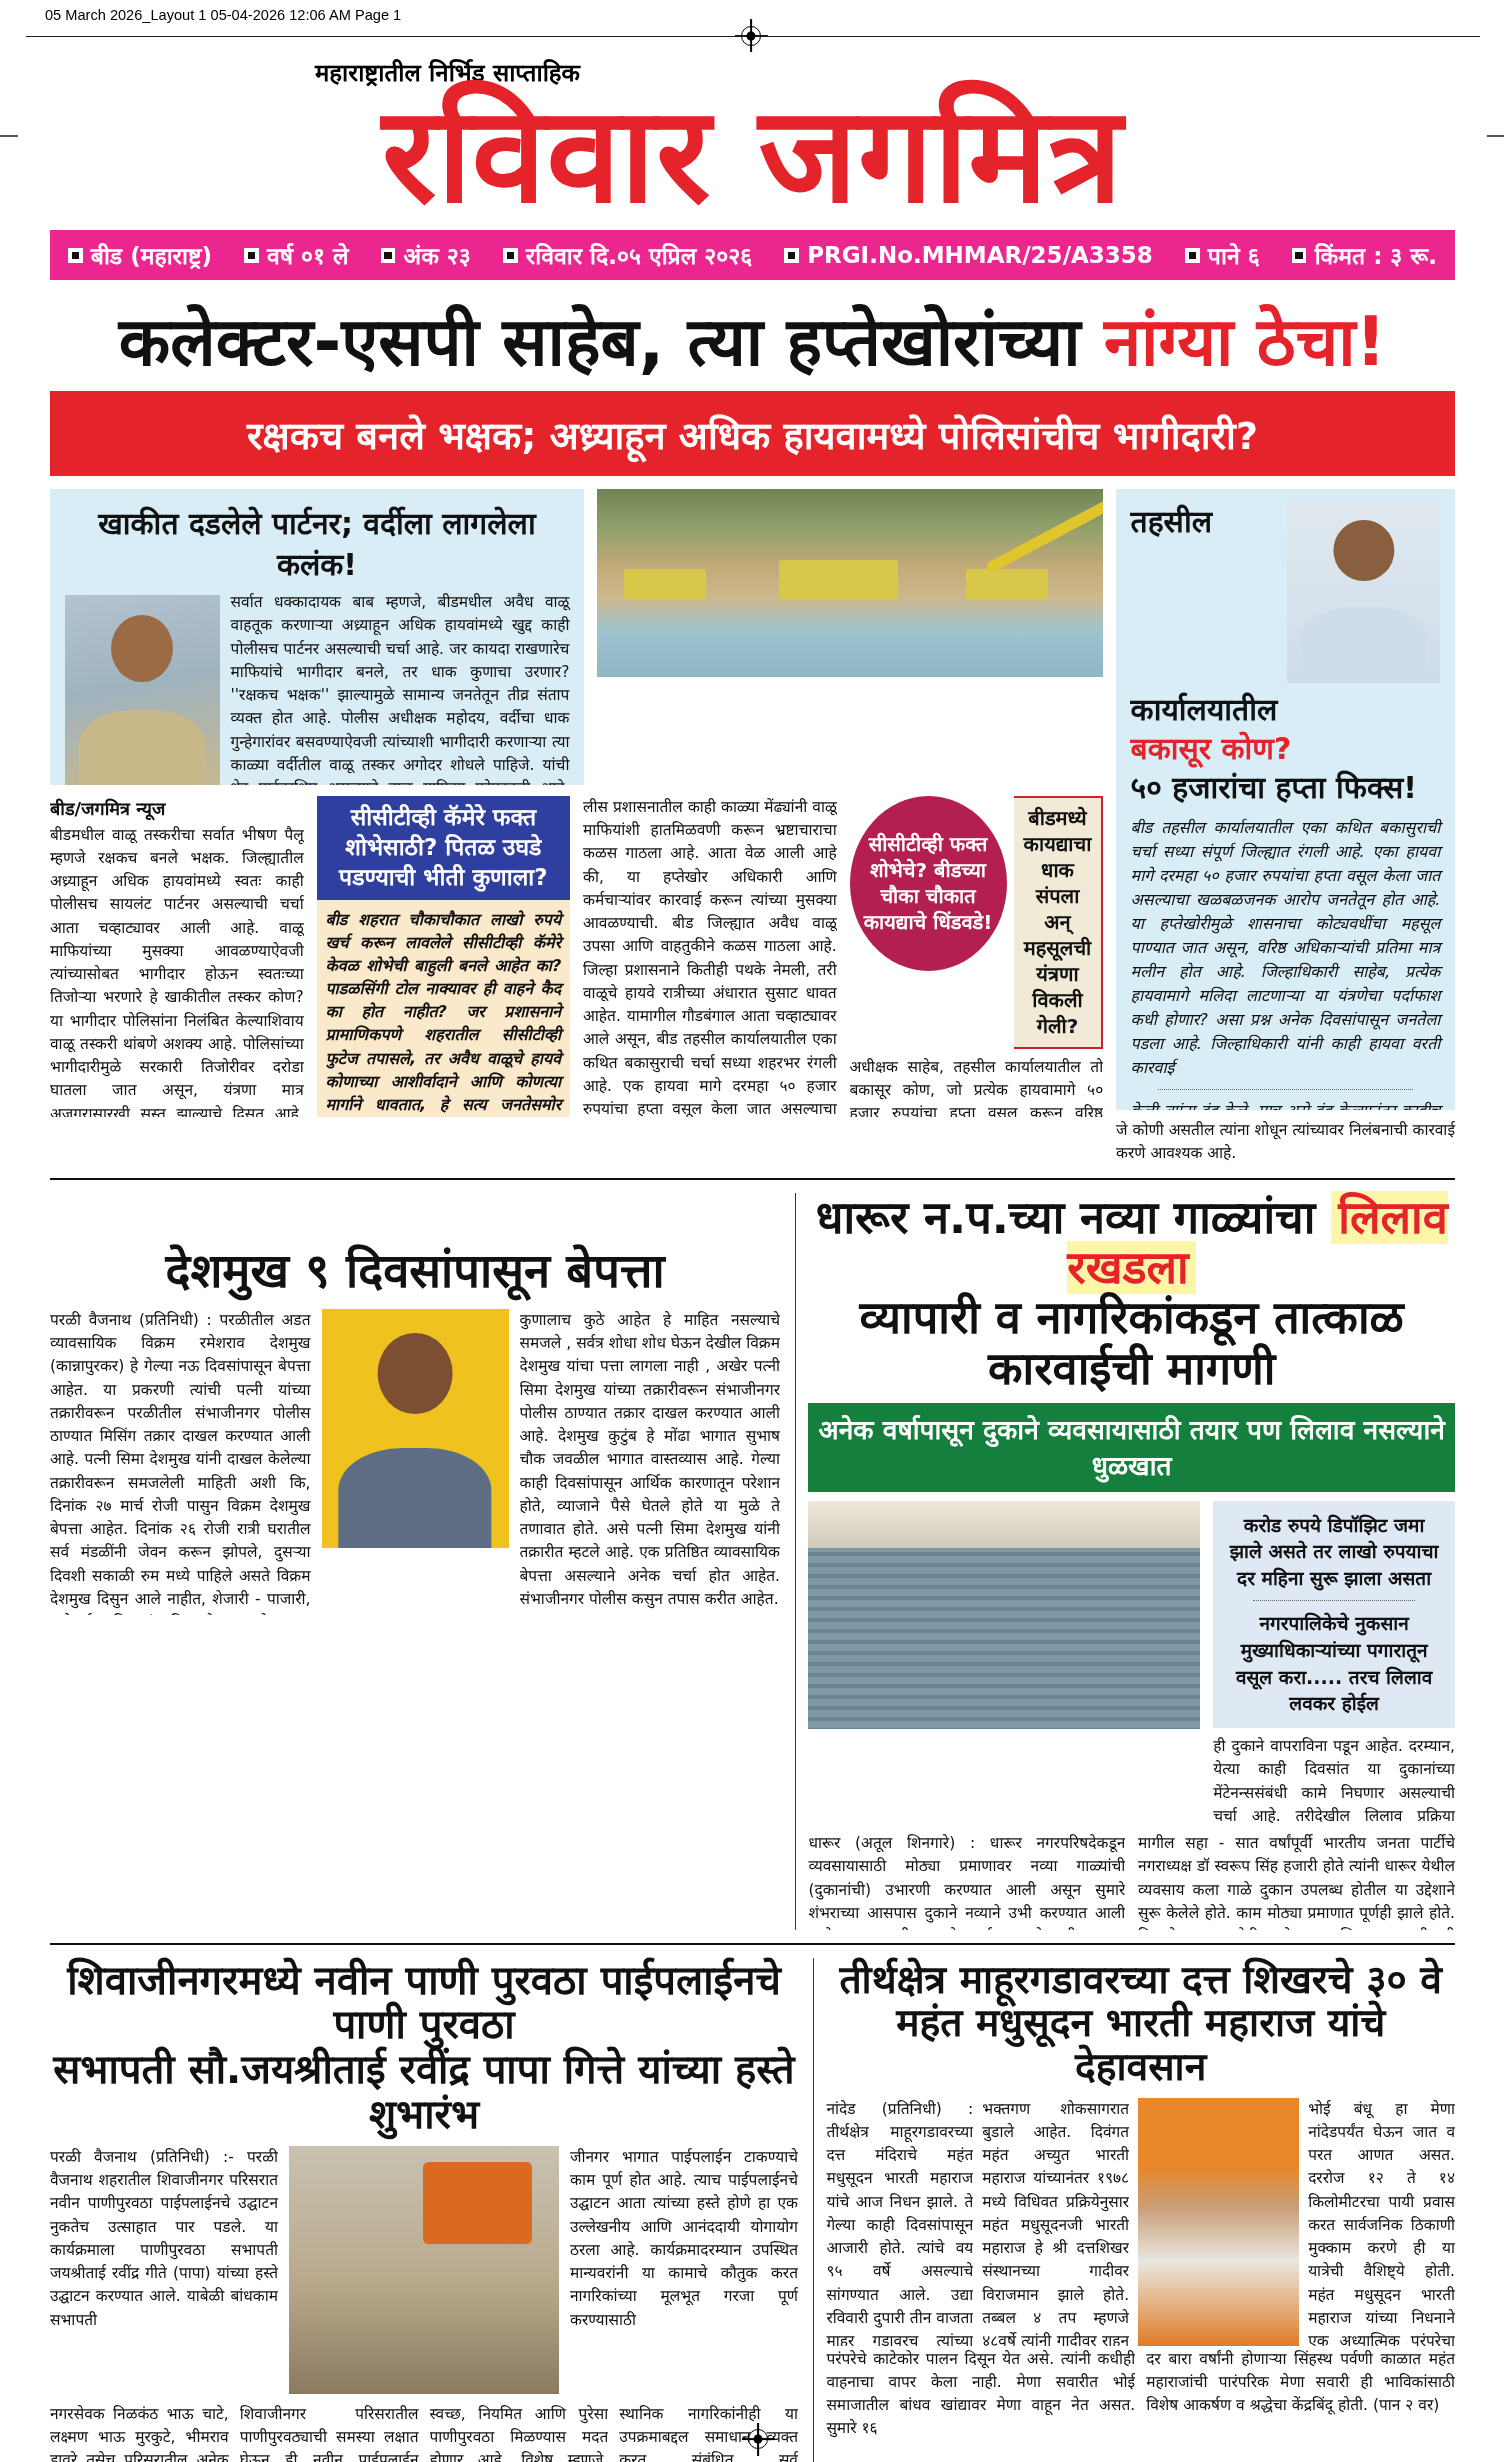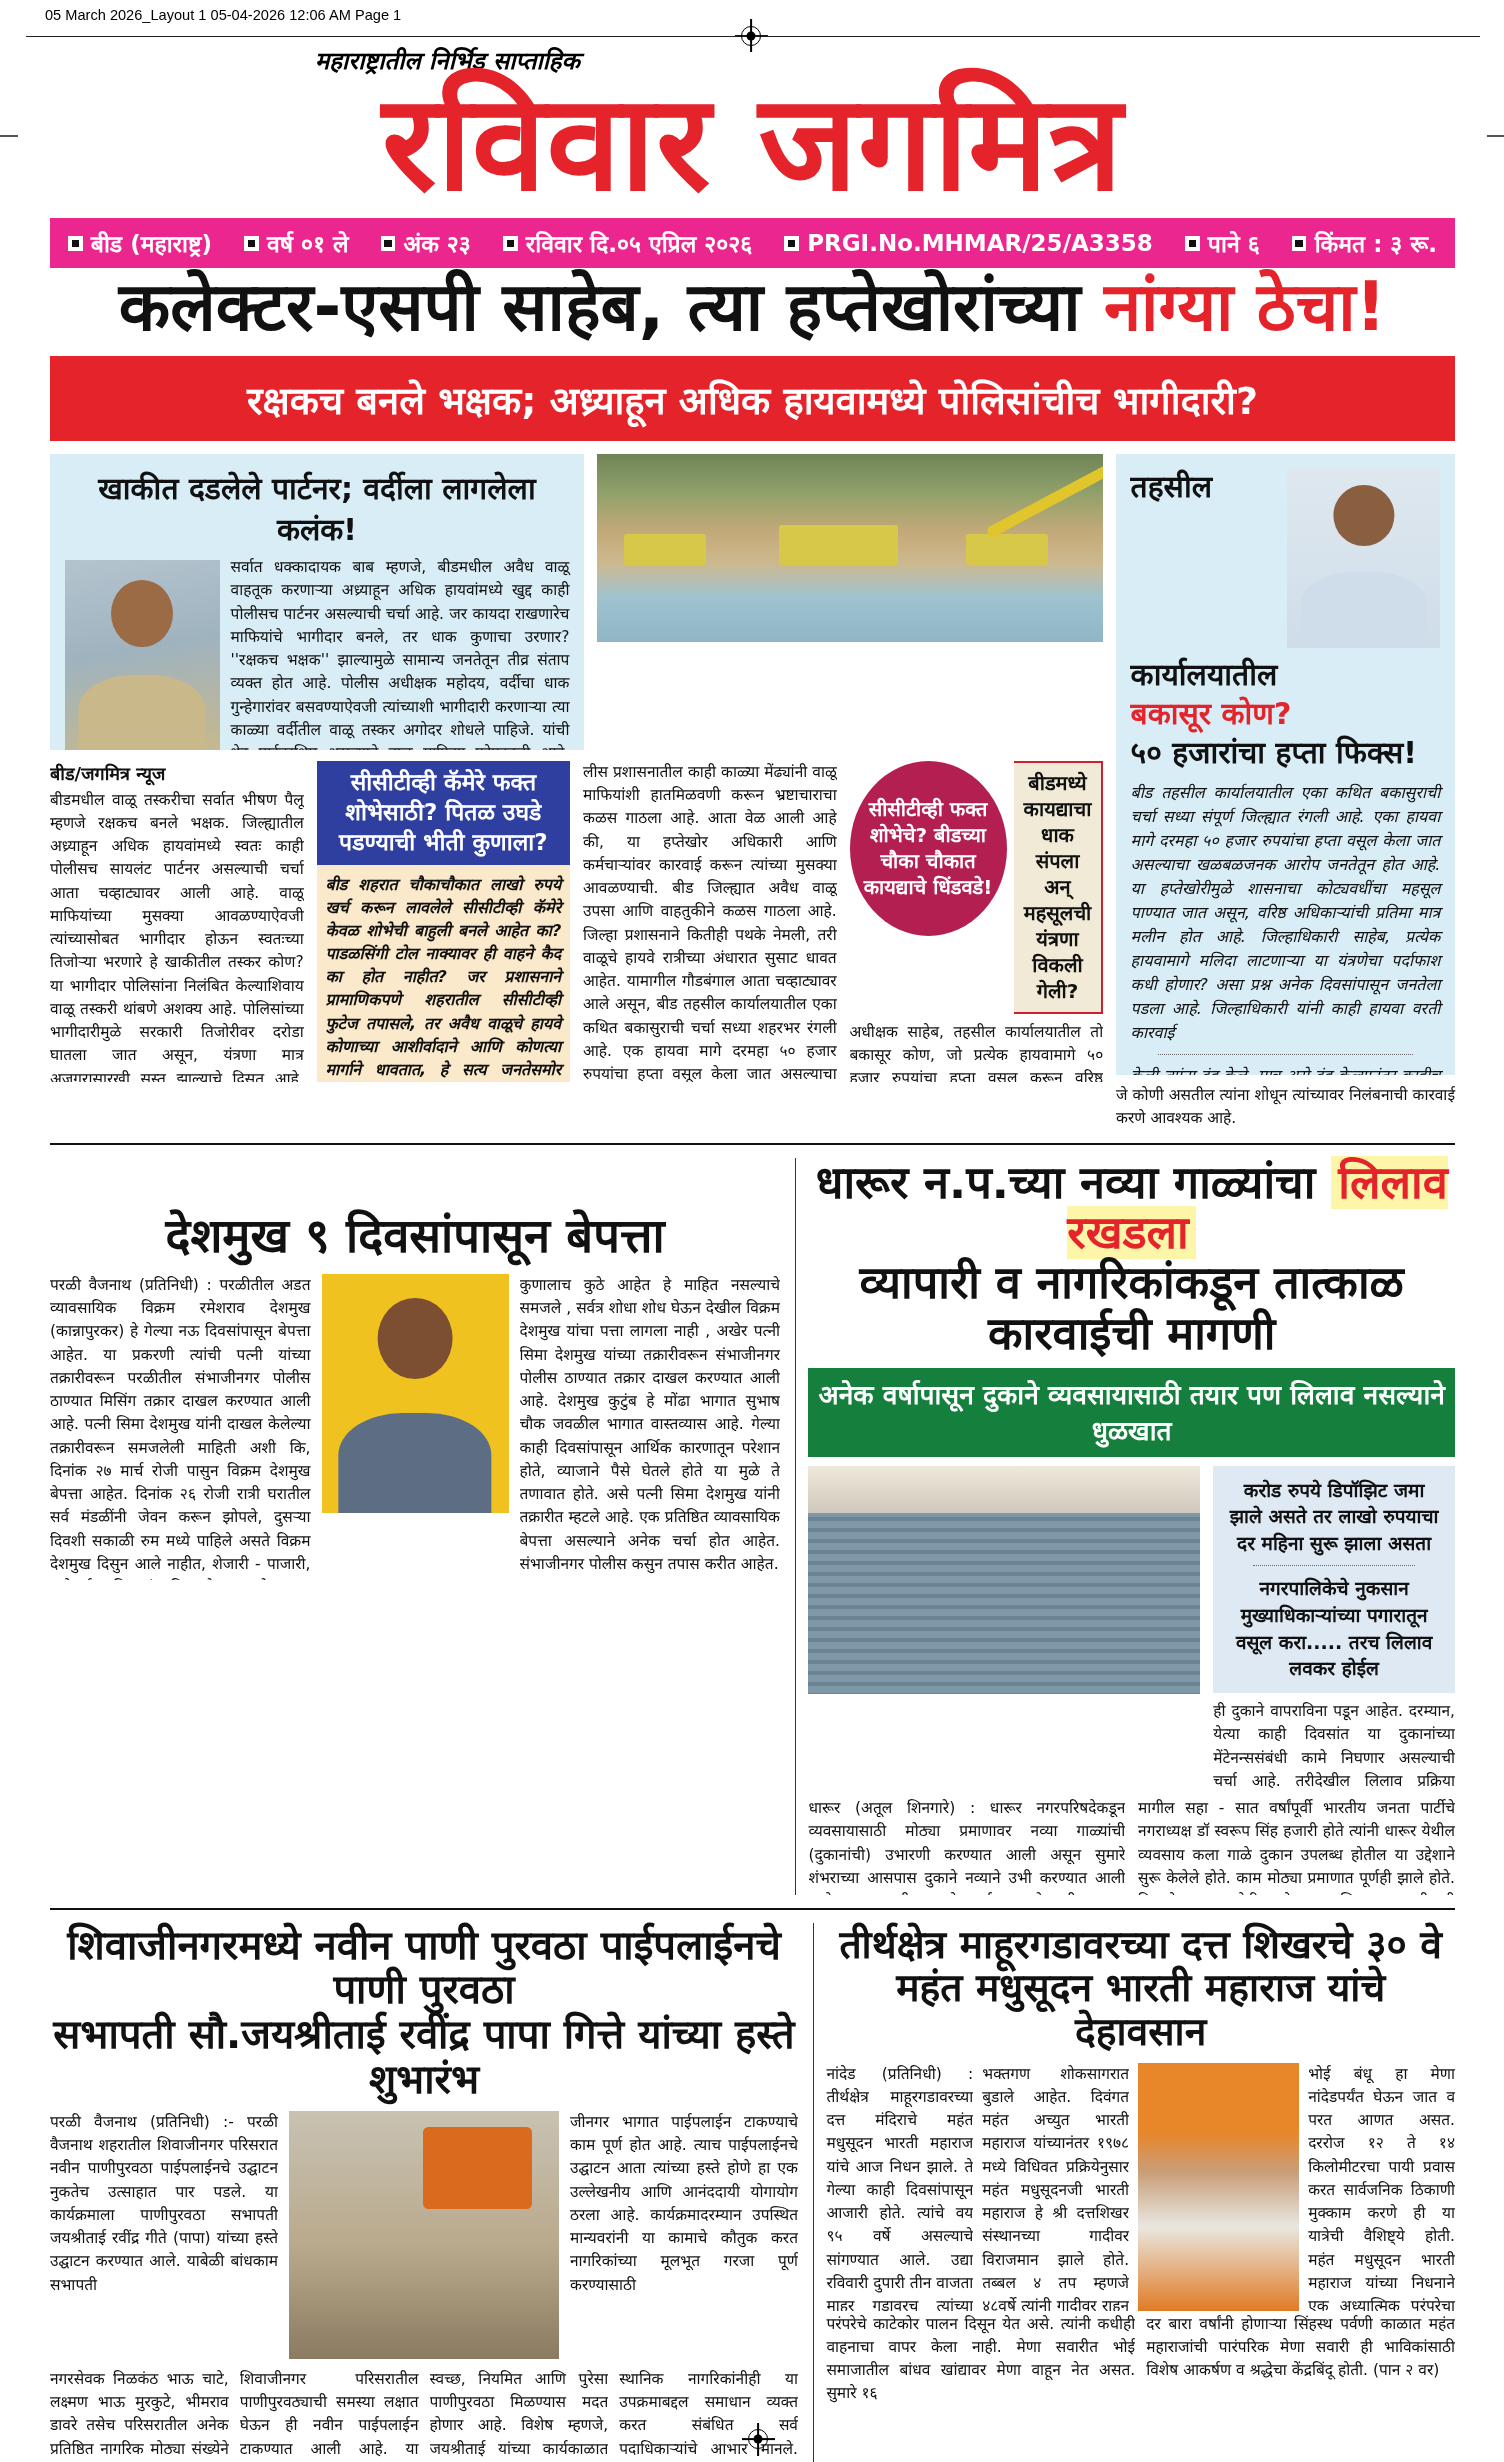--- a/index.html
+++ b/index.html
@@ -11,28 +11,28 @@
   .regmark::before,.regmark::after{content:"";position:absolute;background:#000;}
   .regmark::before{left:50%;top:-7.3px;width:1.8px;height:33px;transform:translateX(-50%);}
   .regmark::after{top:50%;left:-7.3px;height:1.8px;width:33px;transform:translateY(-50%);}
   .regmark i{position:absolute;left:50%;top:50%;width:9px;height:9px;background:#000;
         border-radius:50%;transform:translate(-50%,-50%);}
   .reg-top{position:absolute;top:25.5px;left:741px;}
   .reg-bot{position:absolute;bottom:12.8px;left:748px;}
   .toprule{border-top:1.8px solid #222;margin:36px 25.5px 0;}
   .tick{position:absolute;background:#555;}
   .masthead{text-align:center;padding-top:5.5px;}
-  .tagline{font-size:24px;font-weight:bold;color:#000;width:fit-content;margin:0 auto 0 315px;font-style:italic;}
+  .tagline{font-size:24px;font-weight:bold;color:#000;width:fit-content;margin:12px auto 0 315px;}
   .nameplate{font-size:133px;font-weight:bold;color:#e5232b;line-height:1.02;letter-spacing:0.9px;white-space:nowrap;}
   .infobar{margin:7.3px 50px 0;background:#ec268f;display:flex;align-items:center;
         justify-content:space-between;padding:9px 18px;}
   .ib-item{display:flex;align-items:center;gap:8.2px;color:#fff;font-weight:bold;font-size:23px;white-space:nowrap;}
   .ib-bullet{width:14.6px;height:14.6px;background:#fff;position:relative;flex:none;}
   .ib-bullet::after{content:"";position:absolute;left:3.6px;top:3.6px;width:7.3px;height:7.3px;background:#111;}
-  .lead-head{margin-top:5px;text-align:center;font-weight:bold;font-size:67px;line-height:1.02;white-space:nowrap;}
+  .lead-head{margin-top:28px;text-align:center;font-weight:bold;font-size:67px;line-height:1.02;white-space:nowrap;}
   .red{color:#e5232b;}
   .lead-banner{margin:14.6px 50px 0;background:#e5232b;color:#fff;text-align:center;
         font-weight:bold;font-size:38px;padding:16.4px 5.5px;}
   .top-section{margin:12.8px 50px 0;display:grid;grid-template-columns:1fr 339px;gap:12.8px;}
   .box-blue{background:#d9edf6;}
   .partner-box{padding:11px 14.6px;height:274px;overflow:hidden;}
   .partner-h{font-size:30px;font-weight:bold;text-align:center;margin:1.8px 0 7.3px;}
   .photo{position:relative;overflow:hidden;}
   .person::before{content:"";position:absolute;top:10%;left:50%;transform:translateX(-50%);
         width:40%;height:34%;border-radius:50%;background:var(--skin,#8a6248);}

